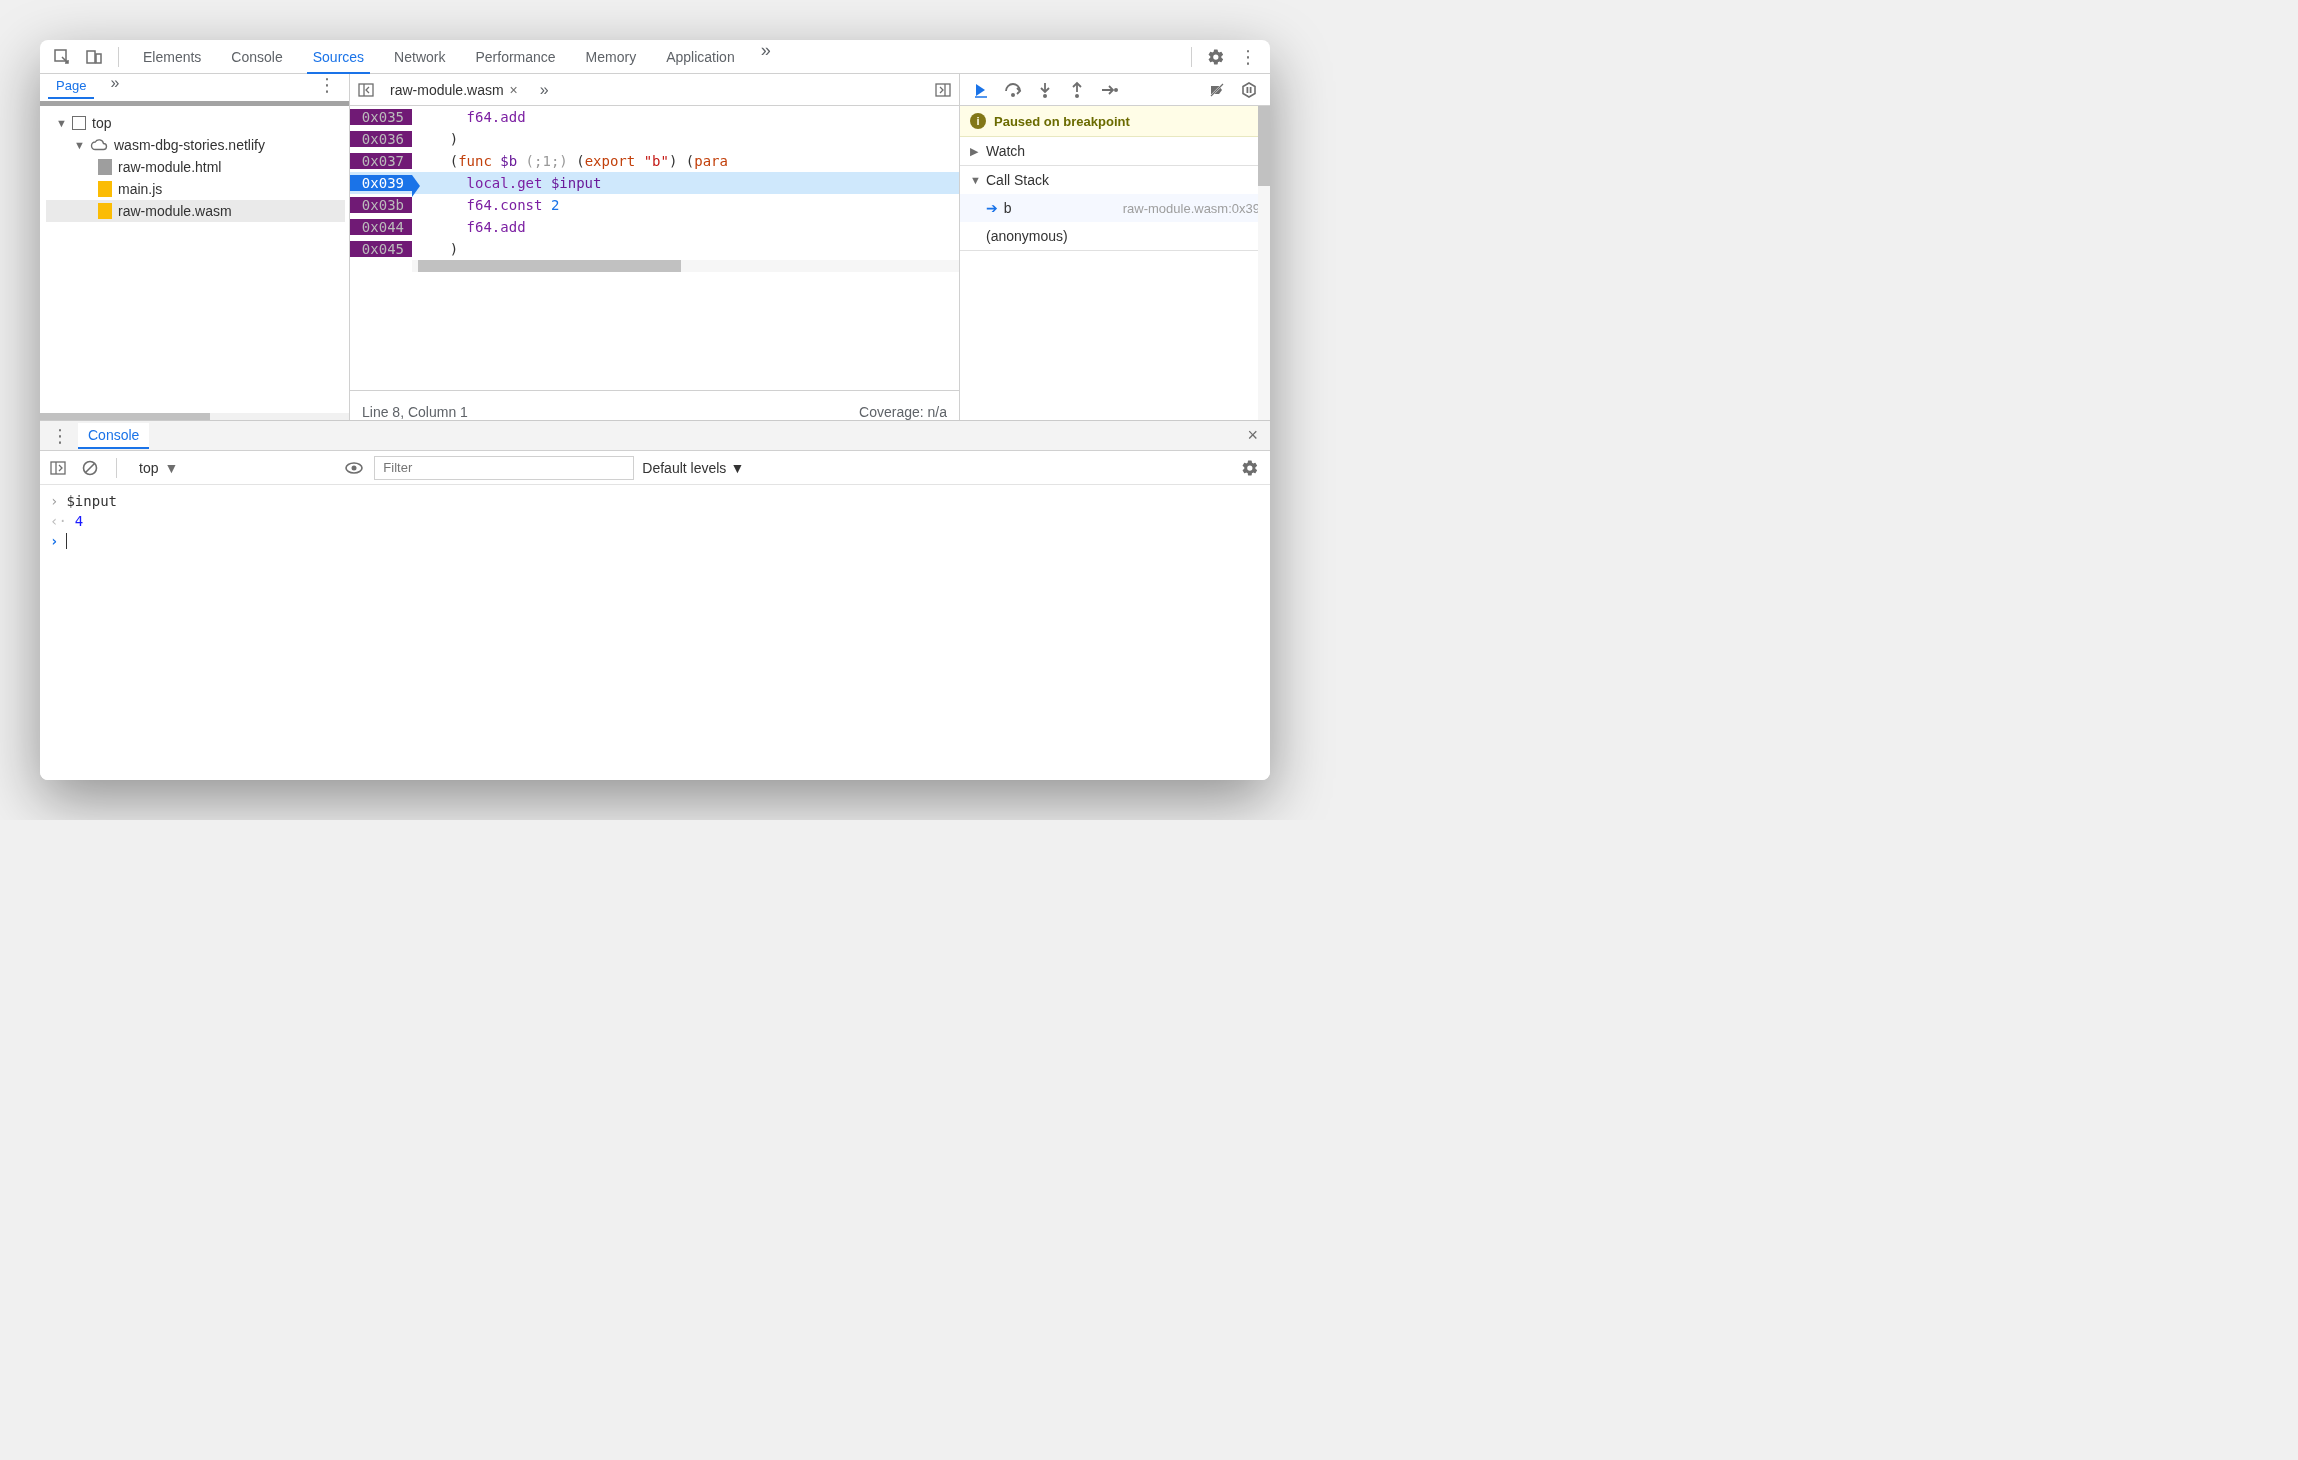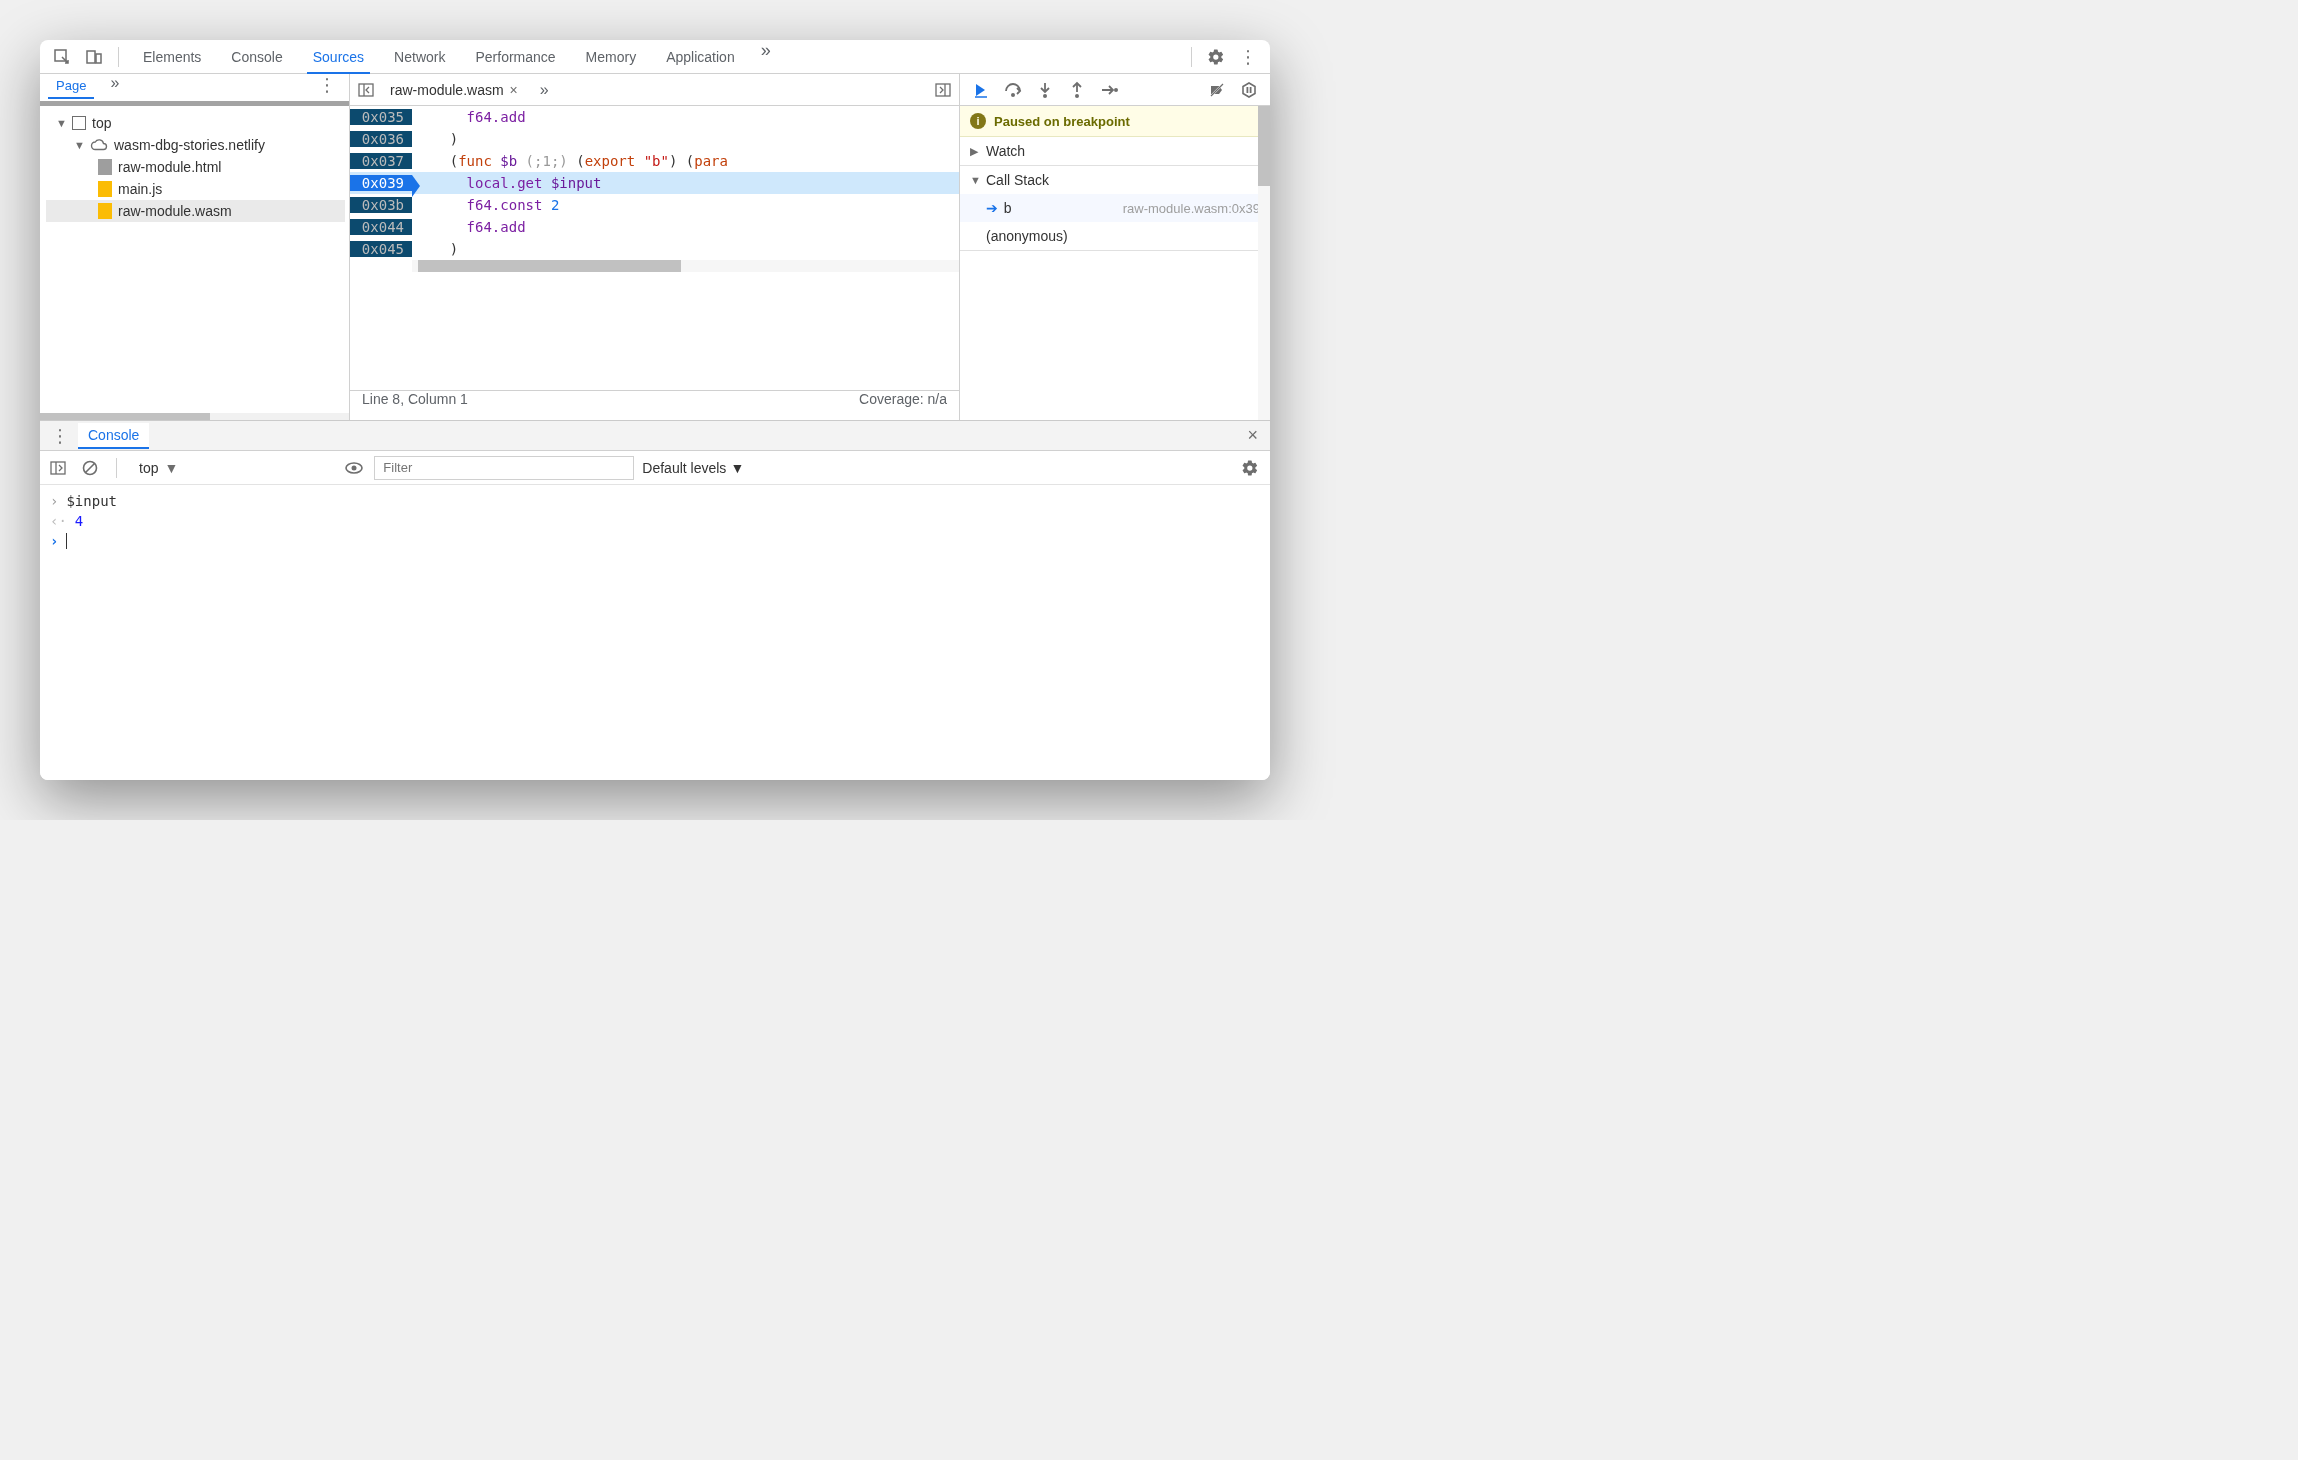--- a/index.html
+++ b/index.html
@@ -72,35 +72,35 @@
 .scrollthin .thumb { height:7px; background:#c1c1c1; width:55%; }
 
 .mid-pane { flex:1; display:flex; flex-direction:column; border-right:1px solid #d0d0d0; min-width:0;}
 .file-tabs { height:32px; border-bottom:1px solid #d0d0d0; display:flex; align-items:center; padding:0 4px; gap:6px; }
 .fticon { width:24px; height:24px; display:flex; align-items:center; justify-content:center; color:#6e6e6e; cursor:pointer; }
 .filetab { display:flex; align-items:center; gap:6px; padding:0 6px; font-size:14px; }
 .filetab .x { color:#6e6e6e; cursor:pointer; }
 
 .code { flex:1; overflow:hidden; font-family: Menlo, Consolas, monospace; font-size:14px; background:#fff; position:relative; min-height:0;}
 .coderow { display:flex; height:22px; align-items:center; }
-.gutter { width:62px; text-align:right; padding-right:8px; color:#bbb; background:#0c4a6e; }
+.gutter { width:62px; text-align:right; padding-right:8px; color:#bbb; background:#701a75; }
 .linecontent { flex:1; padding-left:4px; white-space:pre; }
 .hlrow { background:#cfe8fc; }
 .hlrow .gutter { background:#1a73e8; color:#fff; position:relative; }
 .hlrow .gutter::after { content:""; position:absolute; right:-8px; top:0; border-top:11px solid transparent; border-bottom:11px solid transparent; border-left:8px solid #1a73e8; }
 .kw-type { color:#c2410c; }
 .kw-op { color:#7b1fa2; }
 .kw-num { color:#1a73e8; }
 .kw-str { color:#c41a16; }
 .kw-var { color:#6a1b9a; }
 .kw-comment { color:#999; }
 .hscroll { height:12px; background:#f6f6f6; margin-left:62px; }
 .hscroll .thumb { height:12px; width:48%; background:#c1c1c1; margin-left:6px; }
 
-.statusbar { height:30px; border-top:1px solid #d0d0d0; display:flex; align-items:flex-start; justify-content:space-between; padding:0 12px; color:#5f6368; font-size:14px; }
+.statusbar { height:30px; border-top:1px solid #d0d0d0; display:flex; align-items:flex-end; justify-content:space-between; padding:0 12px; color:#5f6368; font-size:14px; }
 
 .right-pane { width:310px; display:flex; flex-direction:column; position:relative;}
 .dbg-tools { height:32px; border-bottom:1px solid #d0d0d0; display:flex; align-items:center; padding:0 6px; gap:2px; }
 .dbg-btn { width:30px; height:28px; display:flex; align-items:center; justify-content:center; color:#6e6e6e; cursor:pointer; }
 .dbg-btn.blue { color:#1a73e8; }
 .dbg-sep { flex:1; }
 .paused { background:#fffde7; border-bottom:1px solid #e8e8c0; padding:7px 10px; display:flex; align-items:center; gap:8px; color:#6b6b00; font-weight:600; }
 .info-i { width:16px; height:16px; border-radius:50%; background:#827717; color:#fffde7; display:flex; align-items:center; justify-content:center; font-size:11px; font-weight:700; }
 .section { border-bottom:1px solid #e0e0e0; }
 .section-h { padding:6px 10px; display:flex; align-items:center; gap:6px; font-size:14px; cursor:pointer; }

